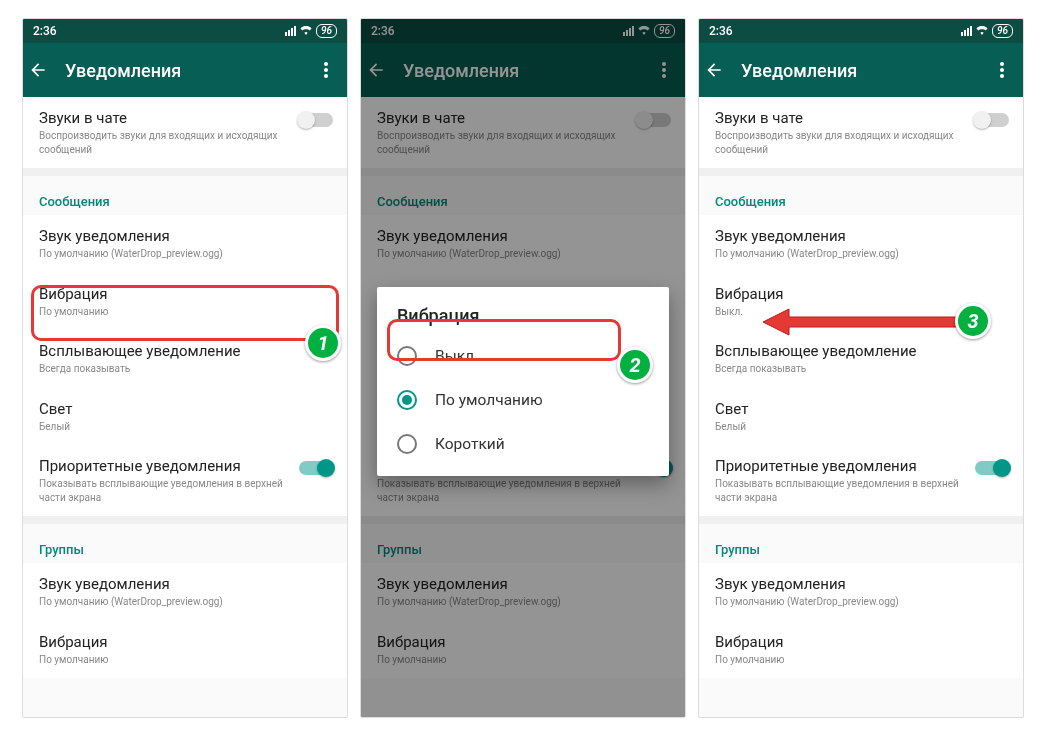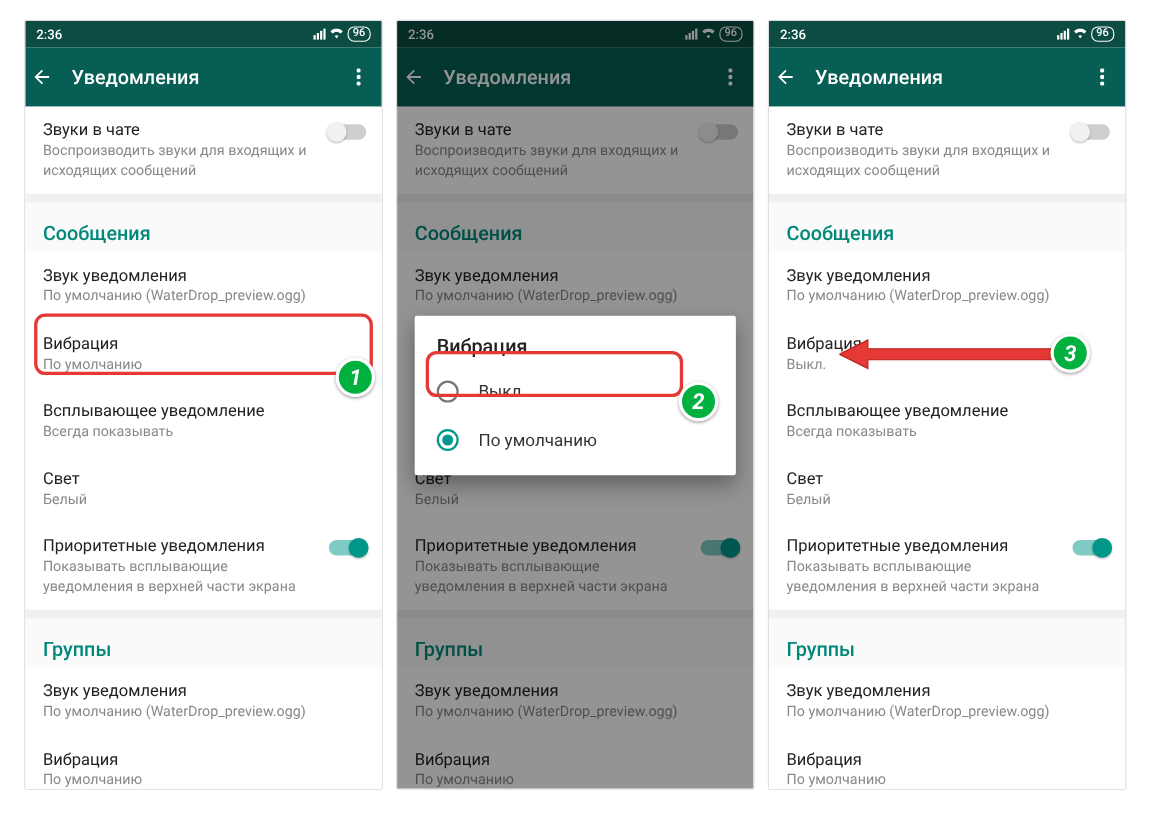--- a/index.html
+++ b/index.html
@@ -34,21 +34,21 @@
     padding: 0 10px;
     font-weight: 500;
   }
   .status-icons { display:flex; align-items:center; gap:3px; }
   .signal { display:inline-flex; align-items:flex-end; gap:1px; }
   .signal i { width:2px; background:#fff; display:inline-block; }
   .signal i:nth-child(1){height:4px} .signal i:nth-child(2){height:6px}
   .signal i:nth-child(3){height:8px} .signal i:nth-child(4){height:10px}
   .wifi { font-size:12px; }
   .batt {
-    border:1px solid #fff; border-radius:6px; padding:0 4px; font-size:10px; line-height:12px;
+    border:1px solid #fff; border-radius:6px; padding:0 4px; font-size:10px; line-height:12px;font-style:italic;
   }
   
   .appbar {
     height: 54px;
     background: #075e54;
     color: #fff;
     display: flex;
     align-items: center;
     padding: 0 6px 0 0;
   }
@@ -59,36 +59,36 @@
   .content {
     flex:1; overflow:hidden; background:#fafafa; position:relative;
   }
   .row {
     padding: 12px 16px;
     background:#fff;
     border-bottom:0;
     position: relative;
   }
   .row .label { font-size:15px; color:#222; }
-  .row .sub { font-size:13px; color:#888; margin-top:2px; line-height:1.35;}
+  .row .sub { font-size:10px; color:#888; margin-top:2px; line-height:1.35;}
   .row.with-toggle { padding-right: 64px; }
   .toggle {
     position:absolute; right:14px; top:16px;
     width:34px; height:14px; border-radius:8px; background:#cfcfcf;
   }
   .toggle::after{
     content:""; position:absolute; width:18px; height:18px; border-radius:50%;
     background:#f1f1f1; box-shadow:0 1px 2px rgba(0,0,0,.3);
     top:-2px; left:-2px;
   }
   .toggle.on { background:#80cbc4; }
   .toggle.on::after { background:#009688; left:auto; right:-2px; }
   .section-header {
     padding: 18px 16px 6px;
-    font-size:18px; color:#00897b; font-weight:500;
+    font-size:13px; color:#00897b; font-weight:500;
     border-top:1px solid #eee;
     background:#fafafa;
   }
   .section-header.first { border-top:8px solid #f0f0f0; }
   .block { background:#fff; }
   
   .highlight-box {
     position:absolute;
     border:3px solid #e53935;
     border-radius:10px;
@@ -303,20 +303,24 @@
   <div class="dialog">
     <div class="dialog-title">Вибрация</div>
     <div class="radio-row">
       <span class="radio"></span>
       <span>Выкл.</span>
     </div>
     <div class="radio-row">
       <span class="radio checked"></span>
       <span>По умолчанию</span>
     </div>
+    <div class="radio-row">
+      <span class="radio"></span>
+      <span>Короткий</span>
+    </div>
   </div>
 
   <div class="highlight-box" style="left:26px; top:300px; width:234px; height:42px;"></div>
   <div class="step-badge" style="left:256px; top:328px;">2</div>
 </div>
 
 <div class="phone">
   <div class="statusbar">
     <span>2:36</span>
     <span class="status-icons">

